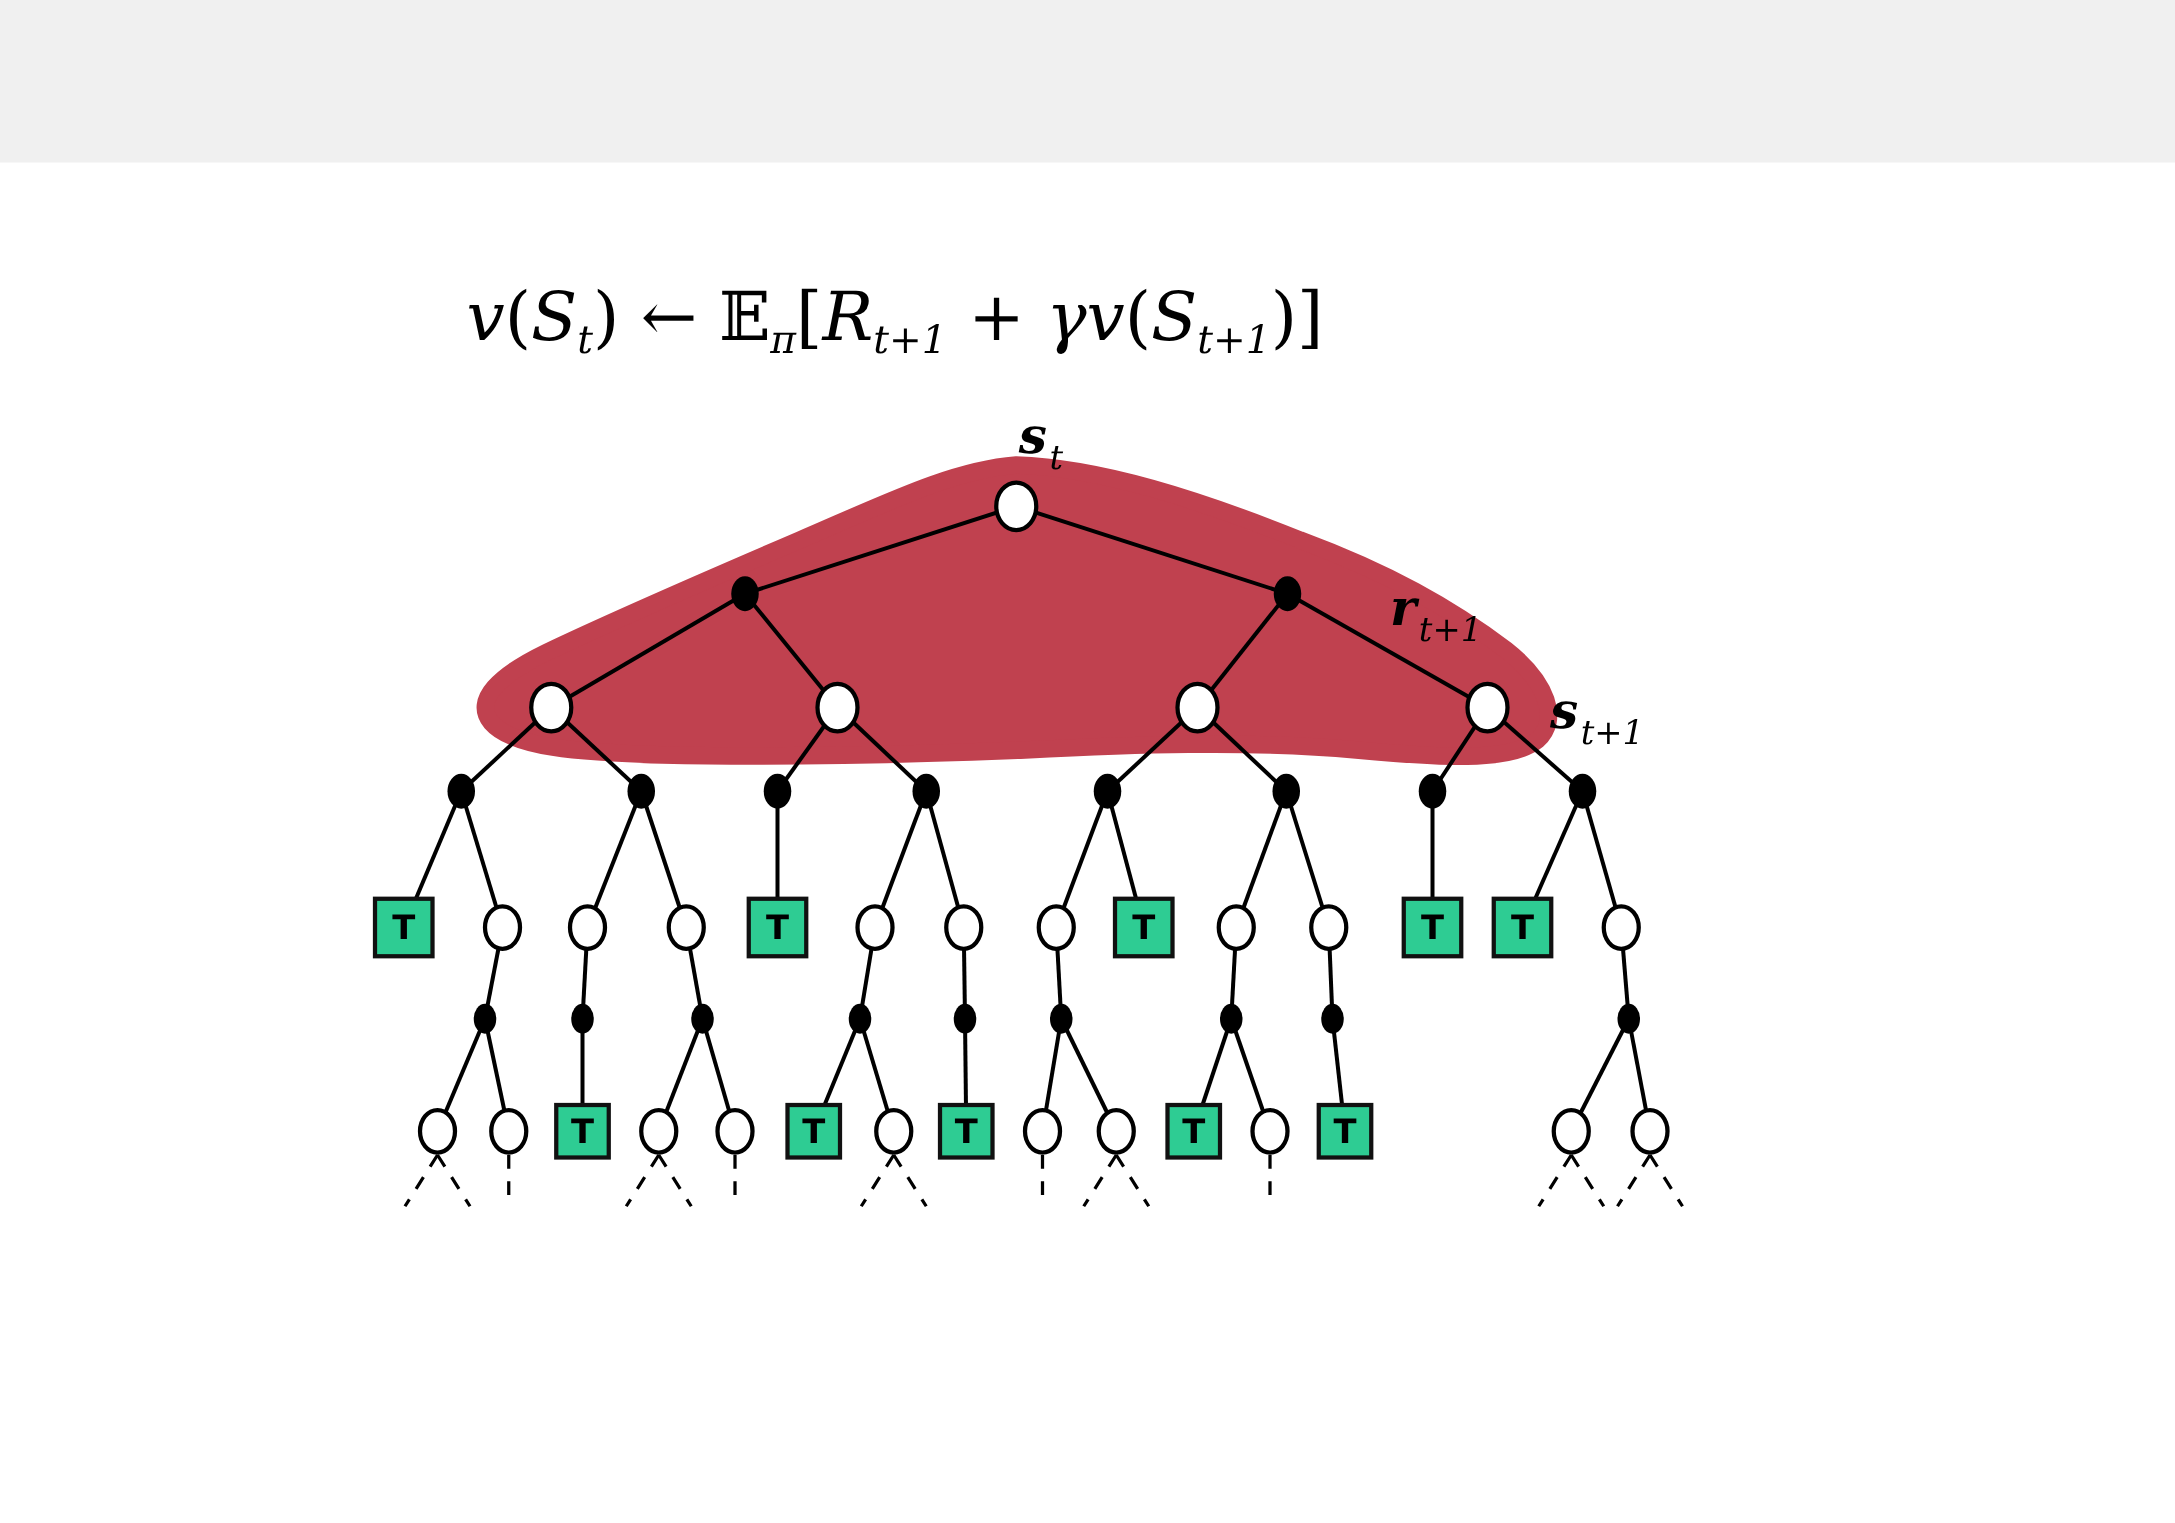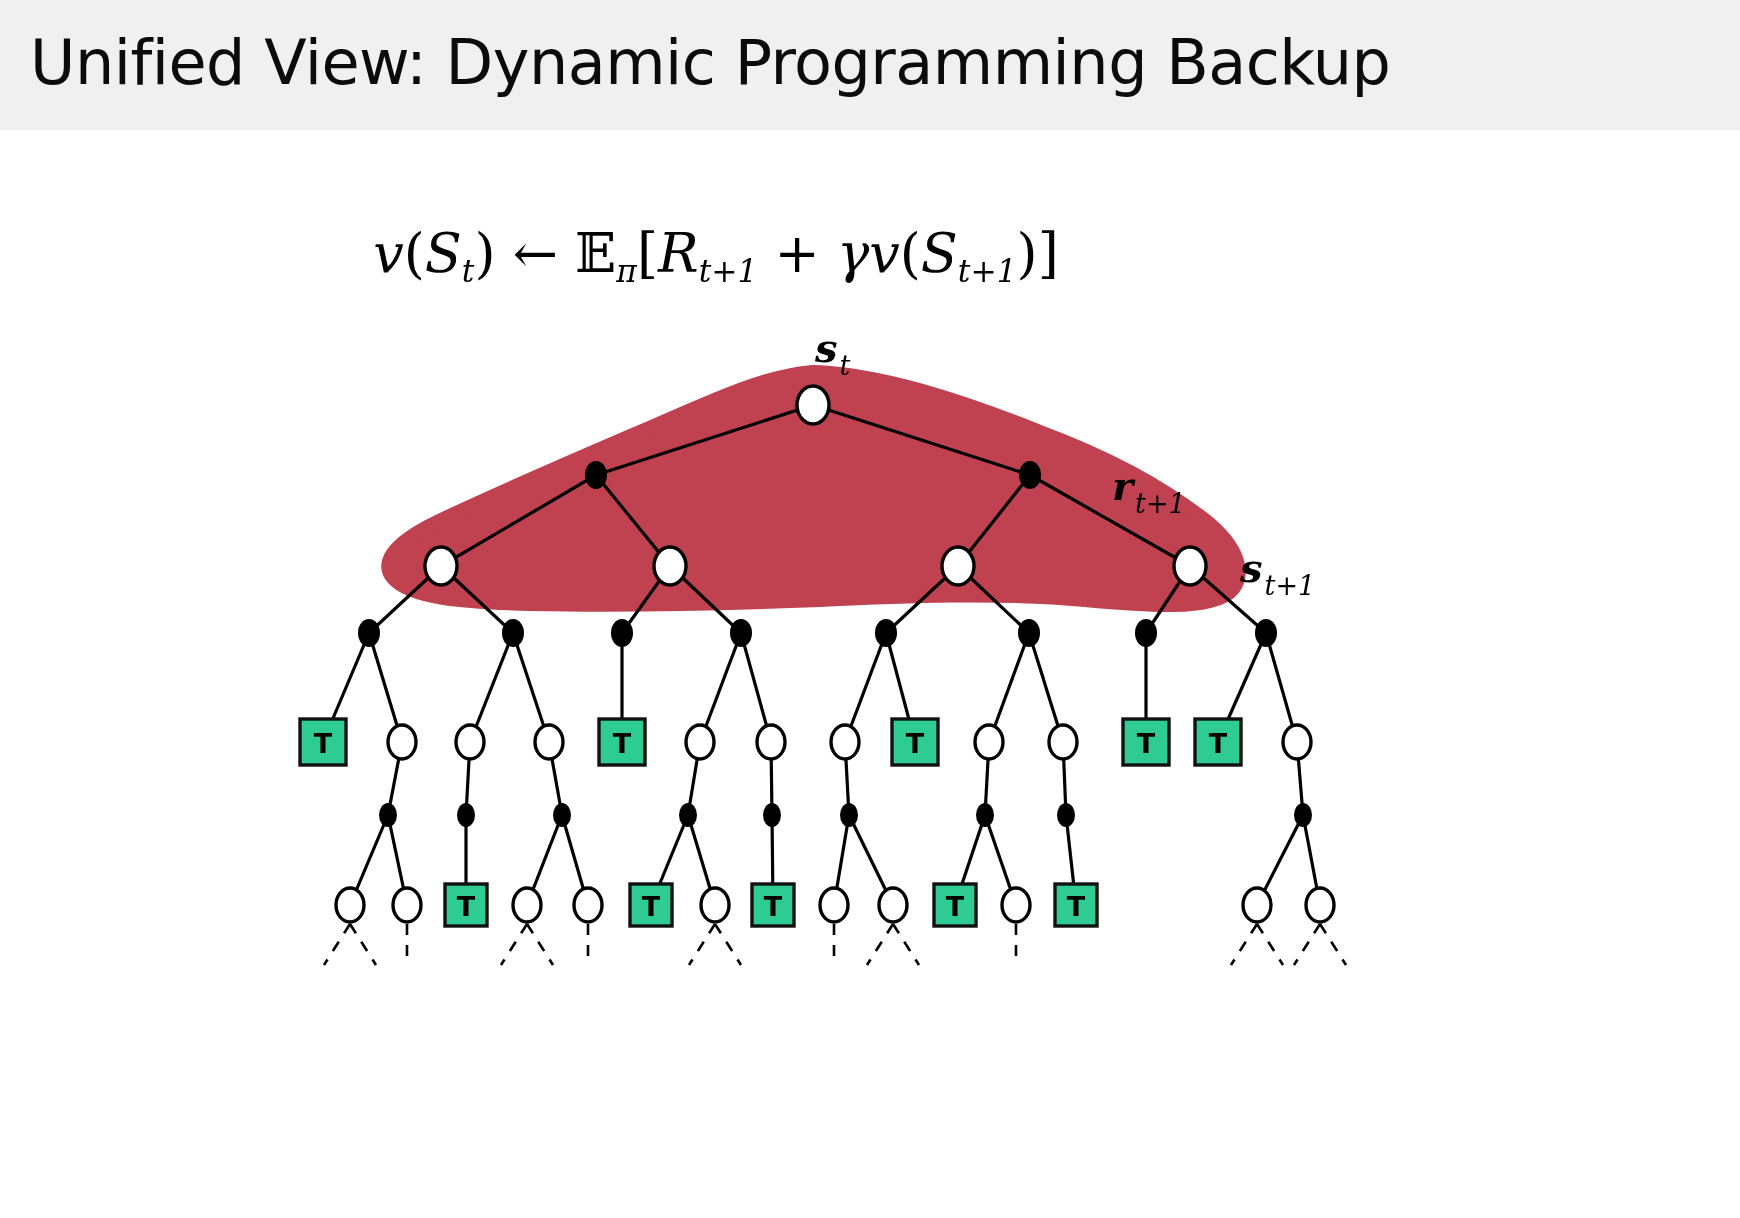--- a/index.html
+++ b/index.html
@@ -91,21 +91,20 @@
     dominant-baseline: central;
   }
 </style>
 </head>
 <body>
 
 <div id="slide">
 
   <div id="header-band"></div>
 
-  <div id="slide-title">Unified View: Dynamic Programming Backup</div>
 
   <div id="formula">
     <span class="mi">v</span><span class="mup">(</span><span class="mi">S</span><sub class="sb">t</sub><span class="mup">)</span>
     <span class="mup">←</span>
     <span class="blackboard">𝔼</span><sub class="sb">π</sub><span class="mup">[</span><span class="mi">R</span><sub class="sb">t+1</sub>
     <span class="mup">+</span>
     <span class="mi">γ</span><span class="mi">v</span><span class="mup">(</span><span class="mi">S</span><sub class="sb">t+1</sub><span class="mup">)</span><span class="mup">]</span>
   </div>
 
   <svg id="tree-svg" width="1740" height="1218" viewBox="0 0 1740 1218">

